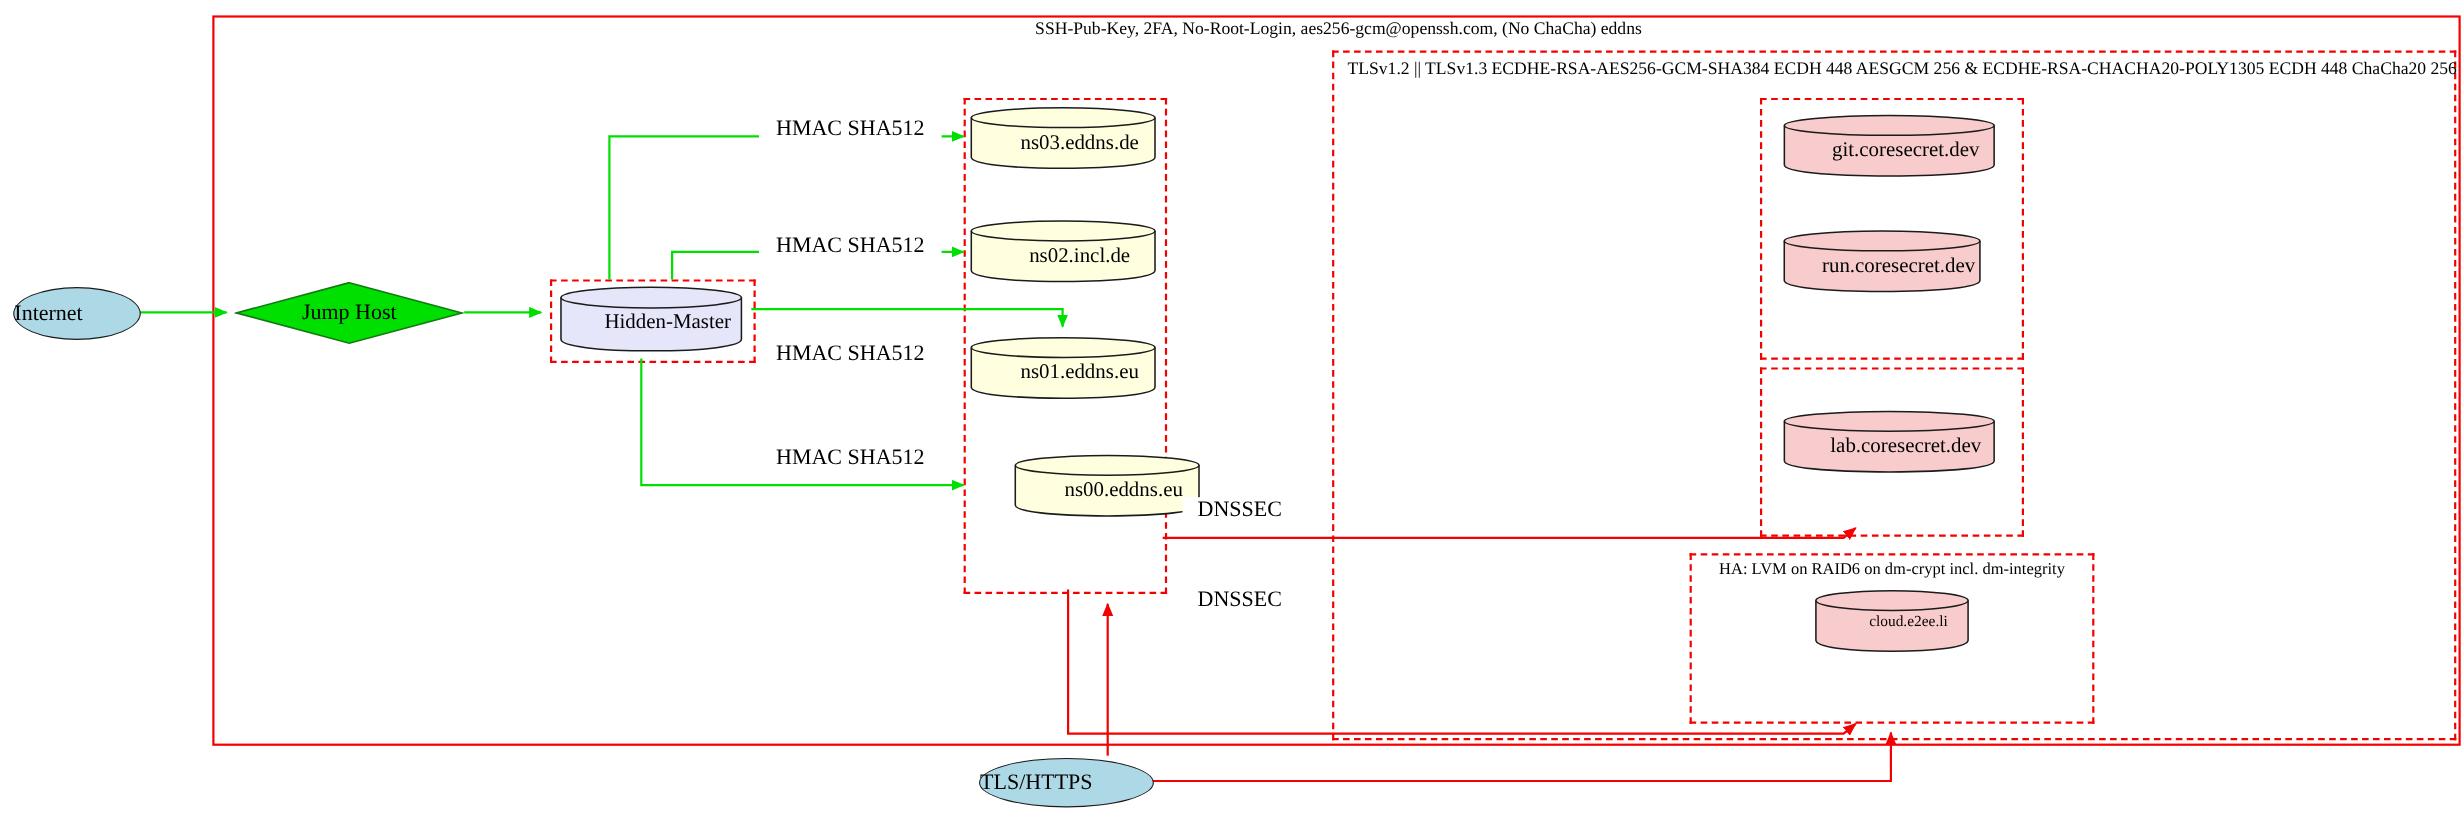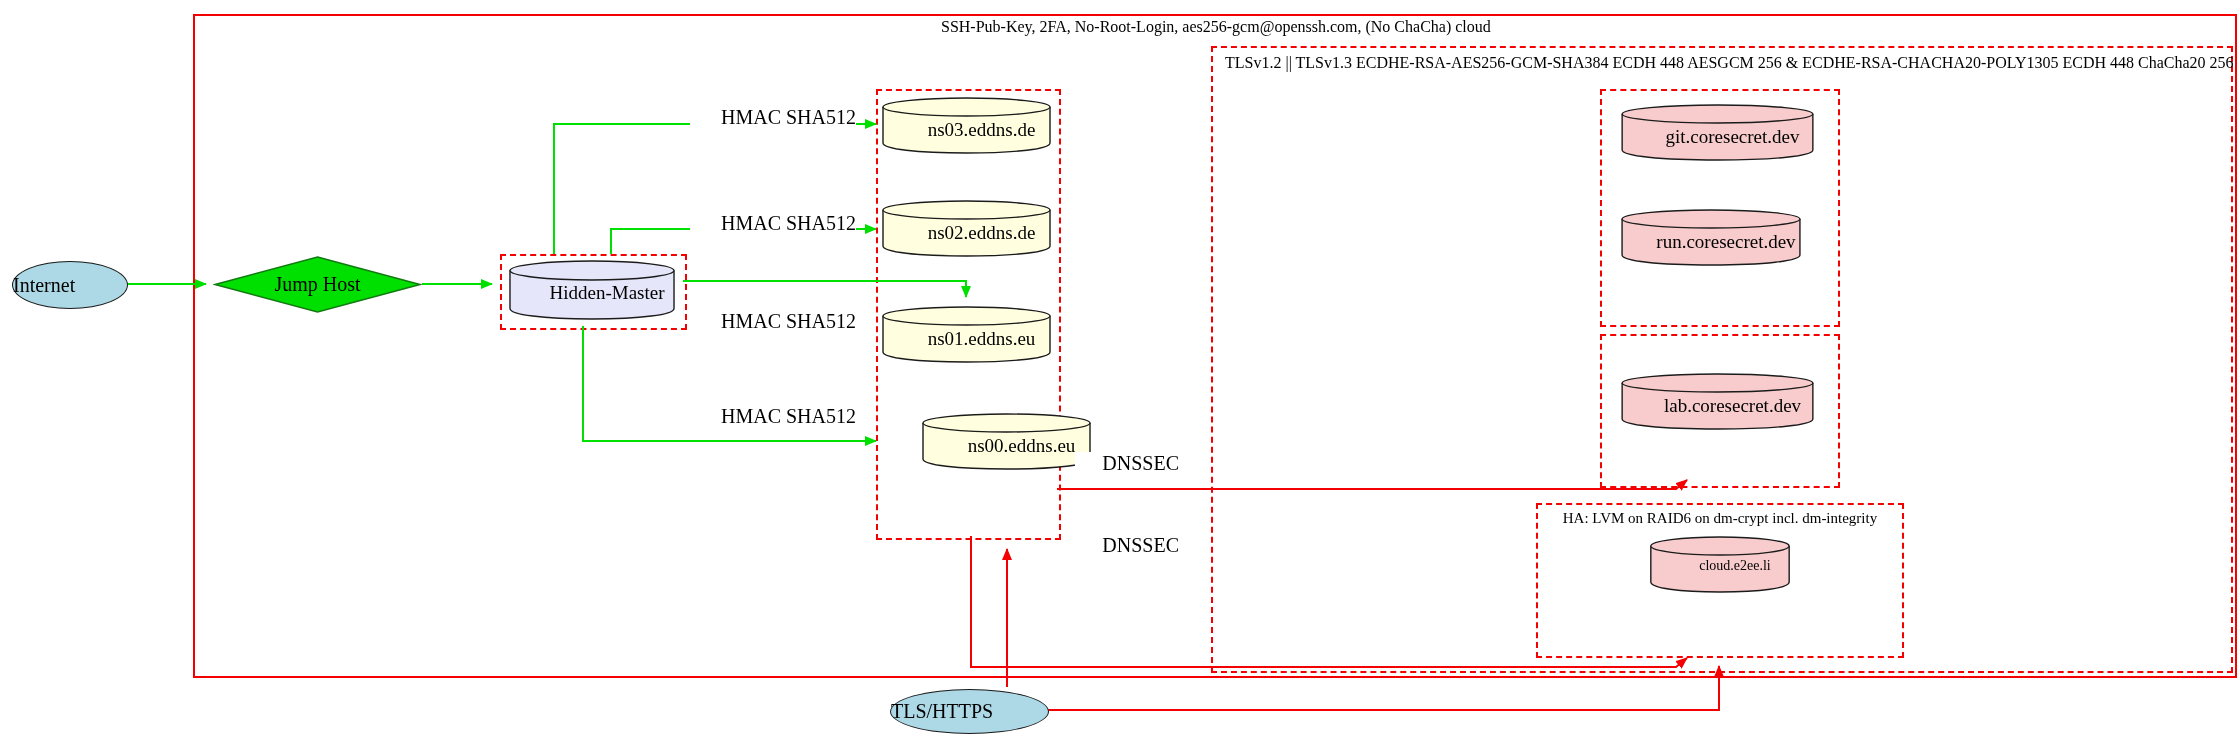--- a/index.html
+++ b/index.html
@@ -22,27 +22,27 @@
     display:flex;align-items:center;font-size:20px;}
   .cyl svg{position:absolute;left:0;top:0;width:100%;height:100%;overflow:visible;}
   .cyl .nlabel{position:absolute;left:0;right:0;top:22px;text-align:center;font-size:19px;white-space:nowrap;padding-left:30px;}
   .cyl-yellow path,.cyl-yellow ellipse{fill:#ffffe0;stroke:#1b1b1b;stroke-width:1.4;}
   .cyl-lav path,.cyl-lav ellipse{fill:#e6e6fa;stroke:#1b1b1b;stroke-width:1.4;}
   .cyl-pink path,.cyl-pink ellipse{fill:#f8cccc;stroke:#1b1b1b;stroke-width:1.4;}
   .diamond-node svg{position:absolute;left:0;top:0;width:100%;height:100%;}
   .diamond-node polygon{fill:#00e000;stroke:#117a11;stroke-width:1.5;}
   .diamond-label{position:absolute;left:0;top:0;right:0;bottom:0;display:flex;align-items:center;justify-content:center;font-size:20px;}
   
-  .edge-label{position:absolute;z-index:5;background:#ffffff;text-align:right;font-size:20px;line-height:22px;white-space:nowrap;}
+  .edge-label{position:absolute;z-index:5;background:#ffffff;text-align:center;font-size:20px;line-height:22px;white-space:nowrap;}
 </style>
 </head>
 <body>
 
 <div class="cluster solid" style="left:193px;top:14px;width:2040px;height:660px;">
-  <span class="cluster-label" style="left:746px;top:2px;">SSH-Pub-Key, 2FA, No-Root-Login, aes256-gcm@openssh.com, (No ChaCha) cloud</span>
+  <span class="cluster-label" style="left:746px;top:2px;">SSH-Pub-Key, 2FA, No-Root-Login, aes256-gcm@openssh.com, (No ChaCha) eddns</span>
 </div>
 
 <div class="cluster" style="left:1211px;top:46px;width:1018px;height:623px;">
   <span class="cluster-label" style="left:12px;top:6px;">TLSv1.2 || TLSv1.3 ECDHE-RSA-AES256-GCM-SHA384 ECDH 448 AESGCM 256 &amp; ECDHE-RSA-CHACHA20-POLY1305 ECDH 448 ChaCha20 256</span>
 </div>
 
 <div class="cluster" style="left:876px;top:89px;width:181px;height:447px;"></div>
 
 <div class="cluster" style="left:1600px;top:89px;width:236px;height:234px;"></div>
 
@@ -101,21 +101,21 @@
     <ellipse cx="84.5" cy="10" rx="83.5" ry="9" vector-effect="non-scaling-stroke"></ellipse>
   </svg>
   <span class="nlabel">ns03.eddns.de</span>
 </div>
 
 <div class="node cyl cyl-yellow" style="left:882px;top:200px;width:169px;height:57px;">
   <svg viewBox="0 0 169 57" preserveAspectRatio="none">
     <path d="M1 10 L1 46 C1 52 35 56 84.5 56 C134 56 168 52 168 46 L168 10" vector-effect="non-scaling-stroke"></path>
     <ellipse cx="84.5" cy="10" rx="83.5" ry="9" vector-effect="non-scaling-stroke"></ellipse>
   </svg>
-  <span class="nlabel">ns02.eddns.de</span>
+  <span class="nlabel">ns02.incl.de</span>
 </div>
 
 <div class="node cyl cyl-yellow" style="left:882px;top:306px;width:169px;height:57px;">
   <svg viewBox="0 0 169 57" preserveAspectRatio="none">
     <path d="M1 10 L1 46 C1 52 35 56 84.5 56 C134 56 168 52 168 46 L168 10" vector-effect="non-scaling-stroke"></path>
     <ellipse cx="84.5" cy="10" rx="83.5" ry="9" vector-effect="non-scaling-stroke"></ellipse>
   </svg>
   <span class="nlabel">ns01.eddns.eu</span>
 </div>
 

